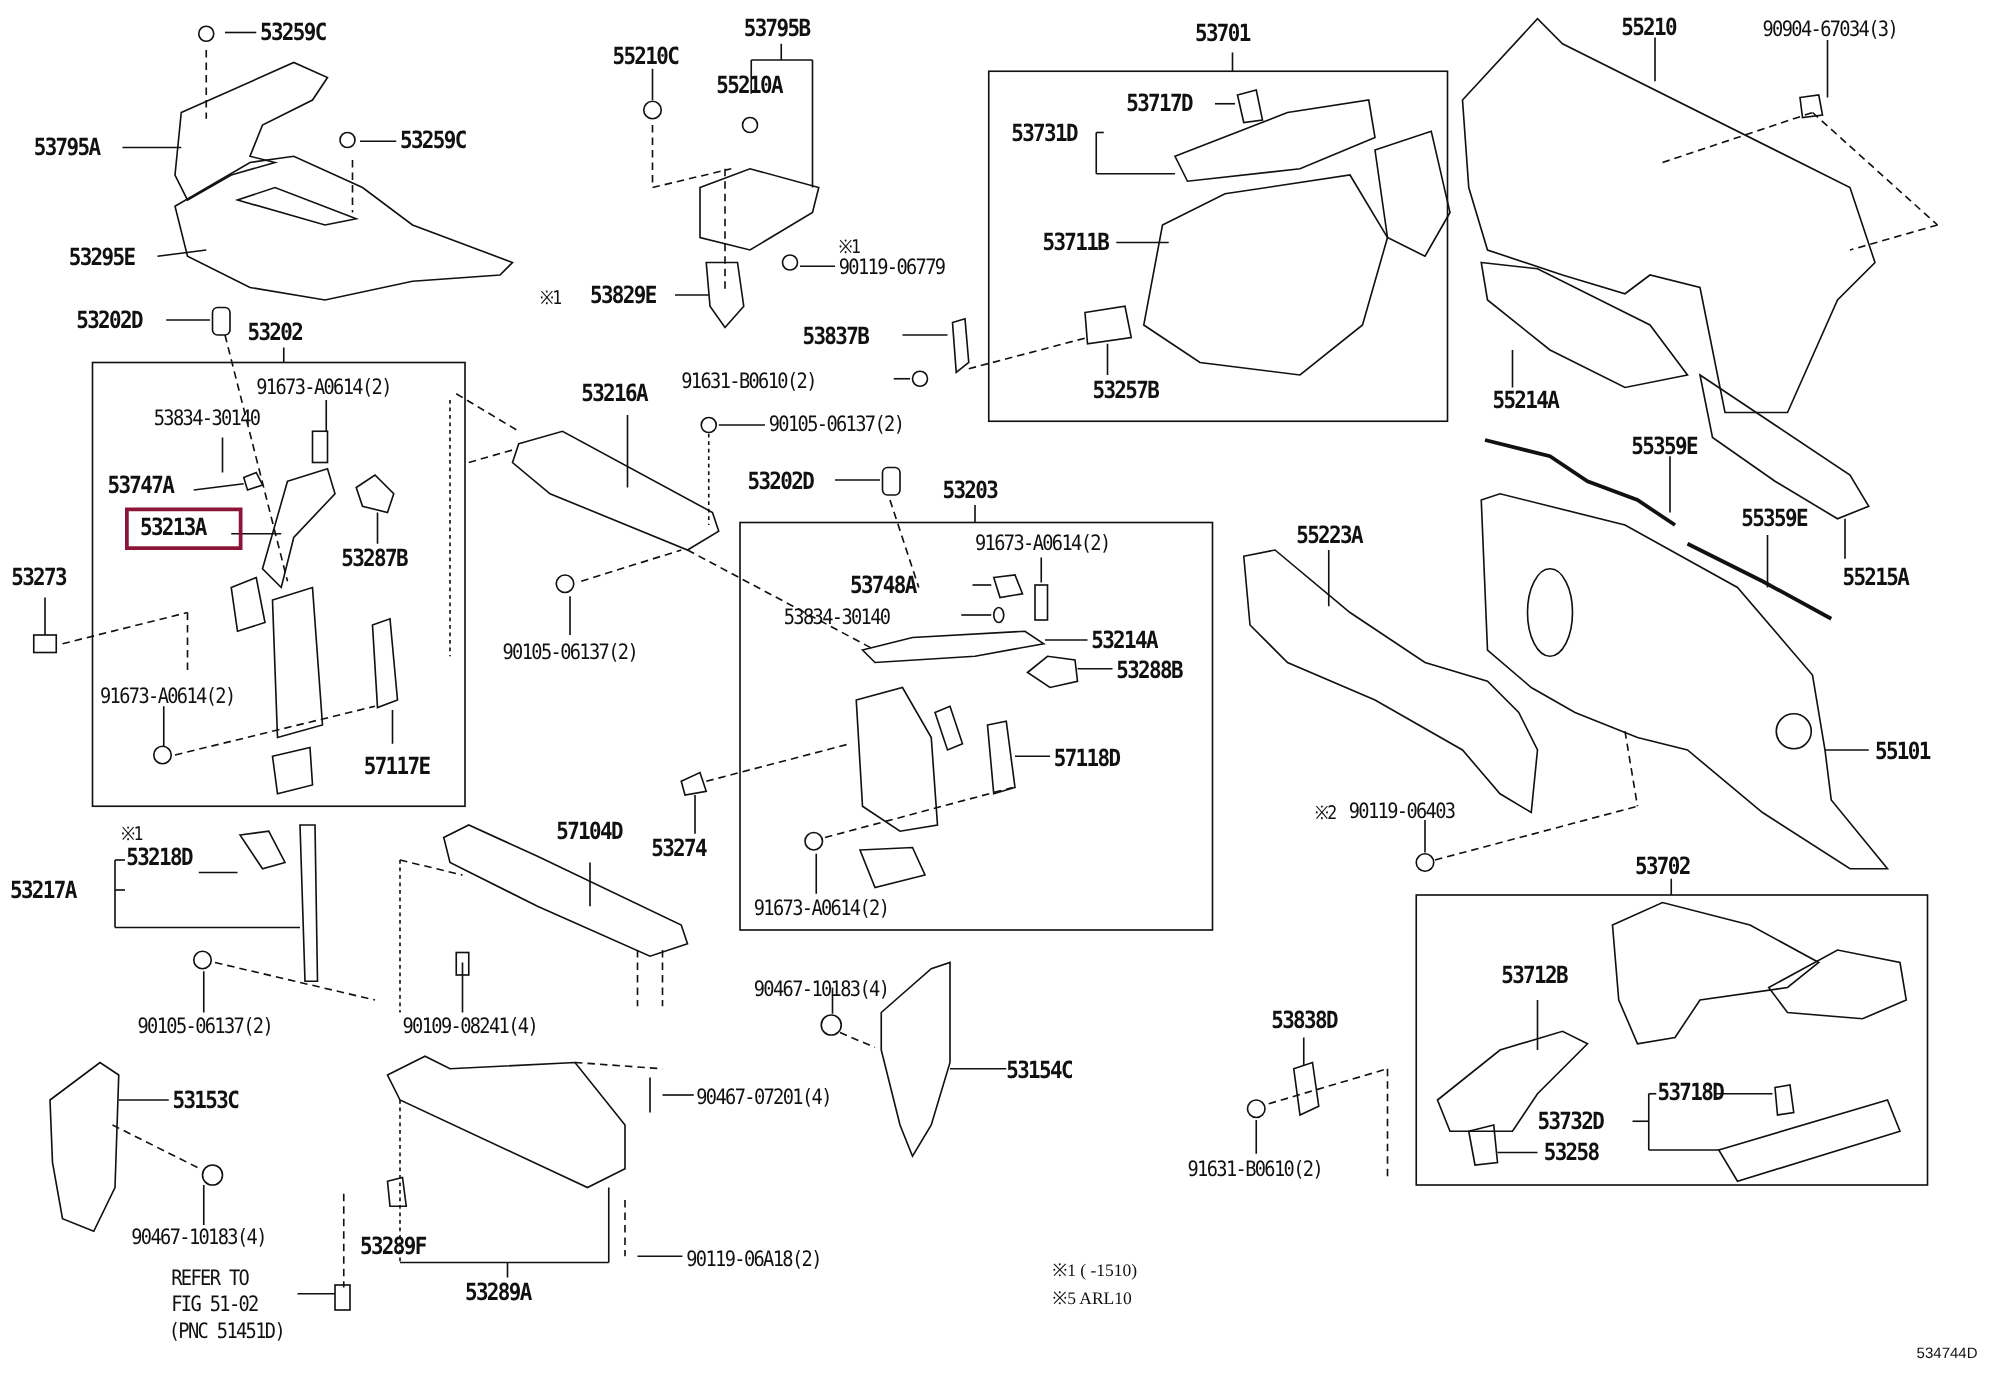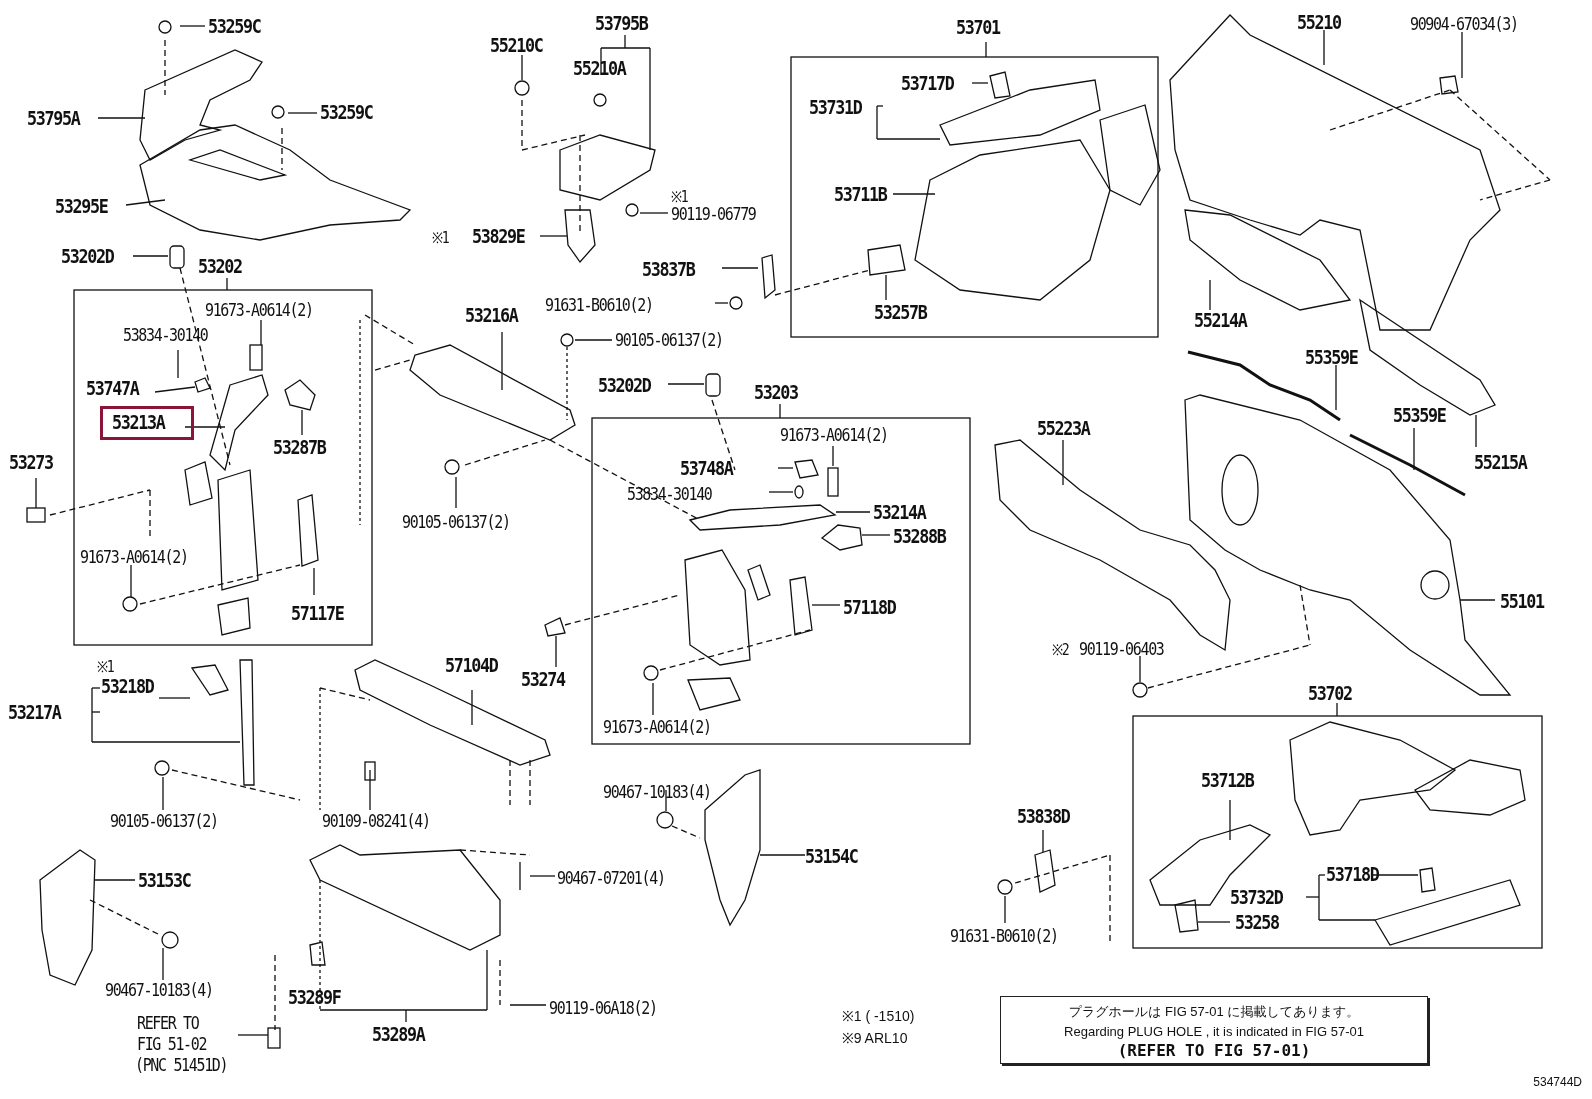--- a/index.html
+++ b/index.html
@@ -3,21 +3,21 @@
 <meta charset="utf-8">
 <style>
   html,body{margin:0;padding:0;background:#ffffff;}
   body{width:1592px;height:1099px;position:relative;overflow:hidden;font-family:"Liberation Sans Narrow","Liberation Sans",sans-serif;color:#111;}
   #stage{position:absolute;left:0;top:0;width:1592px;height:1099px;}
   svg#art{position:absolute;left:0;top:0;}
   .lbl{position:absolute;font-family:"DejaVu Sans Mono","Liberation Mono",monospace;font-size:19px;letter-spacing:-1.5px;line-height:20px;white-space:nowrap;color:#111;transform:scaleX(0.88);transform-origin:left top;font-weight:bold;}
   .lbl.sm{font-size:17px;font-weight:normal;}
   .lbl.mark{font-size:15px;font-weight:normal;}
   .hl{position:absolute;border:3px solid #8b1538;box-sizing:border-box;}
-  .note{position:absolute;font-family:Liberation Sans, sans-serif;font-size:14px;color:#111;white-space:nowrap;text-align:center;}
+  .note{position:absolute;font-family:Liberation Serif, serif;font-size:14px;color:#111;white-space:nowrap;text-align:center;}
   .notebox{position:absolute;left:1000px;top:996px;width:426px;height:66px;border:1.5px solid #222;box-shadow:2px 2px 0 #222;background:#fff;text-align:center;font-family:"Liberation Sans",sans-serif;}
   .notebox .l1{font-size:13px;margin-top:6px;}
   .notebox .l2{font-size:13px;margin-top:3px;}
   .notebox .l3{font-size:16px;font-weight:bold;font-family:"DejaVu Sans Mono",monospace;margin-top:2px;}
   .figid{position:absolute;right:10px;bottom:10px;font-family:"Liberation Sans",sans-serif;font-size:12px;}
 </style>
 </head>
 <body>
 
 <div id="stage">
@@ -315,22 +315,17 @@
 
 <div class="lbl" style="left:1308px;top:683px">53702</div>
 <div class="lbl" style="left:1201px;top:770px">53712B</div>
 <div class="lbl" style="left:1017px;top:806px">53838D</div>
 <div class="lbl sm" style="left:950px;top:926px">91631-B0610(2)</div>
 <div class="lbl" style="left:1326px;top:864px">53718D</div>
 <div class="lbl" style="left:1230px;top:887px">53732D</div>
 <div class="lbl" style="left:1235px;top:912px">53258</div>
 
 <div class="note" style="left:842px;top:1006px">※1 (      -1510)</div>
-<div class="note" style="left:842px;top:1028px">※9 ARL10</div>
-
-<div class="notebox">
-  <div class="l1">プラグホールは FIG 57-01 に掲載してあります。</div>
-  <div class="l2">Regarding  PLUG  HOLE , it is indicated in FIG 57-01</div>
-  <div class="l3">(REFER TO FIG 57-01)</div>
-</div>
+<div class="note" style="left:842px;top:1028px">※5 ARL10</div>
+
 
 <div class="figid">534744D</div>
 </div>
 
 </body></html>

